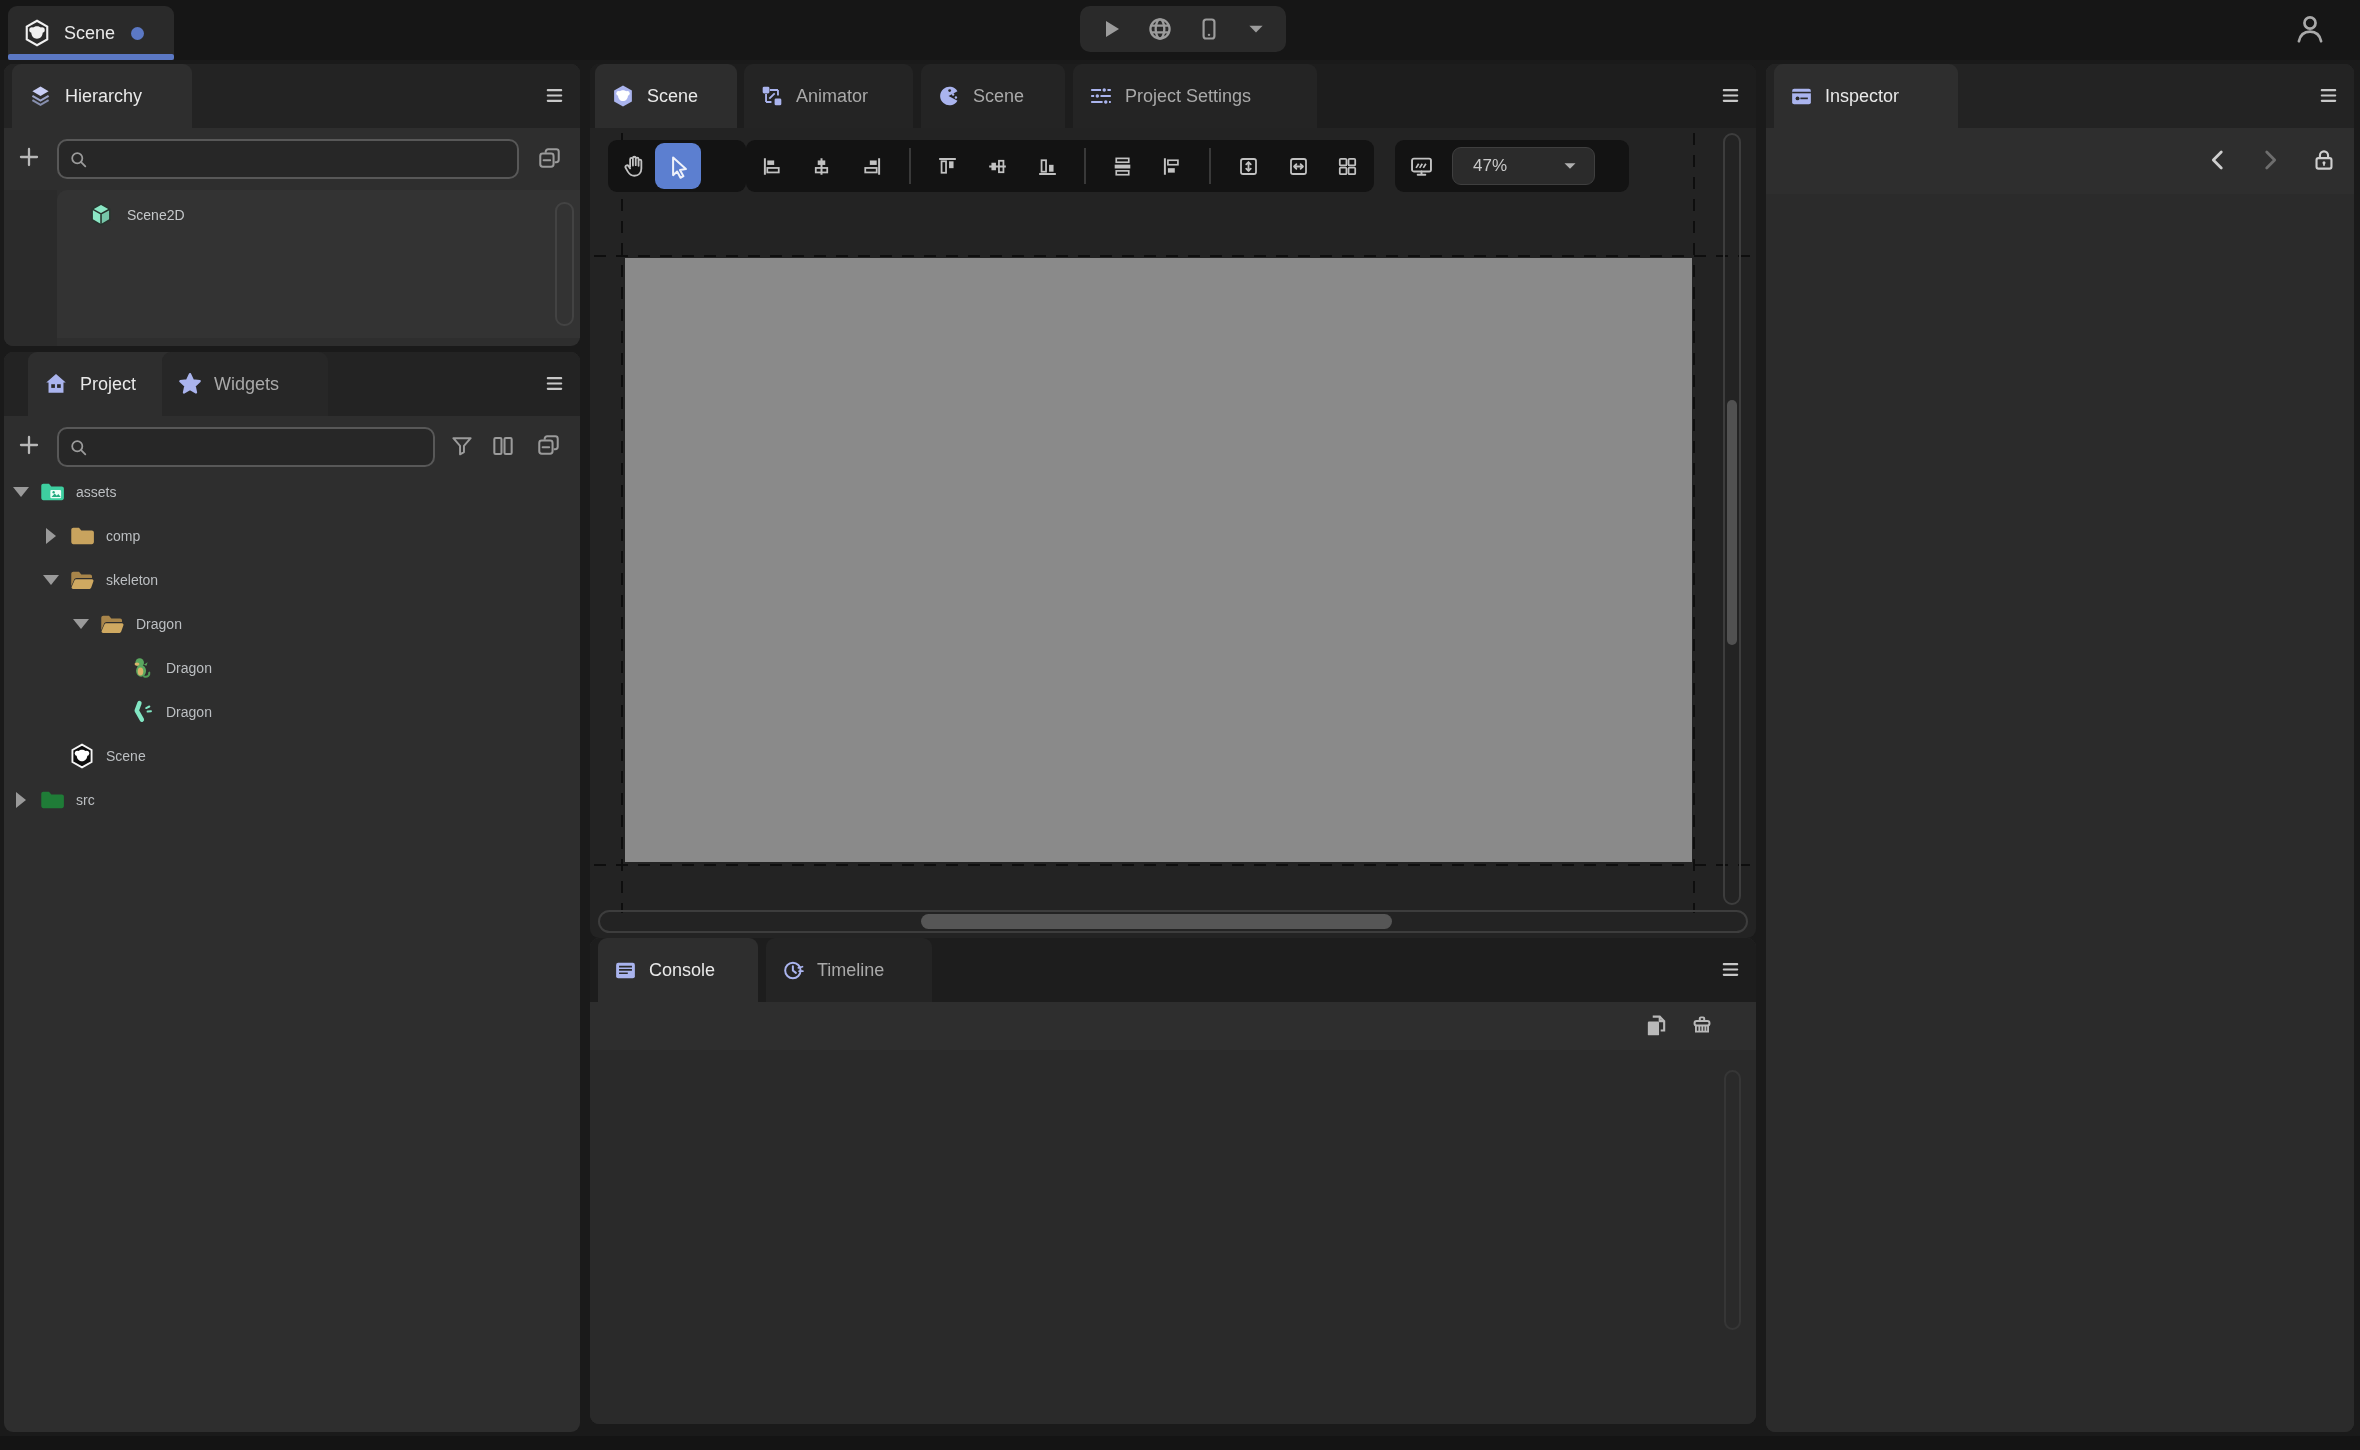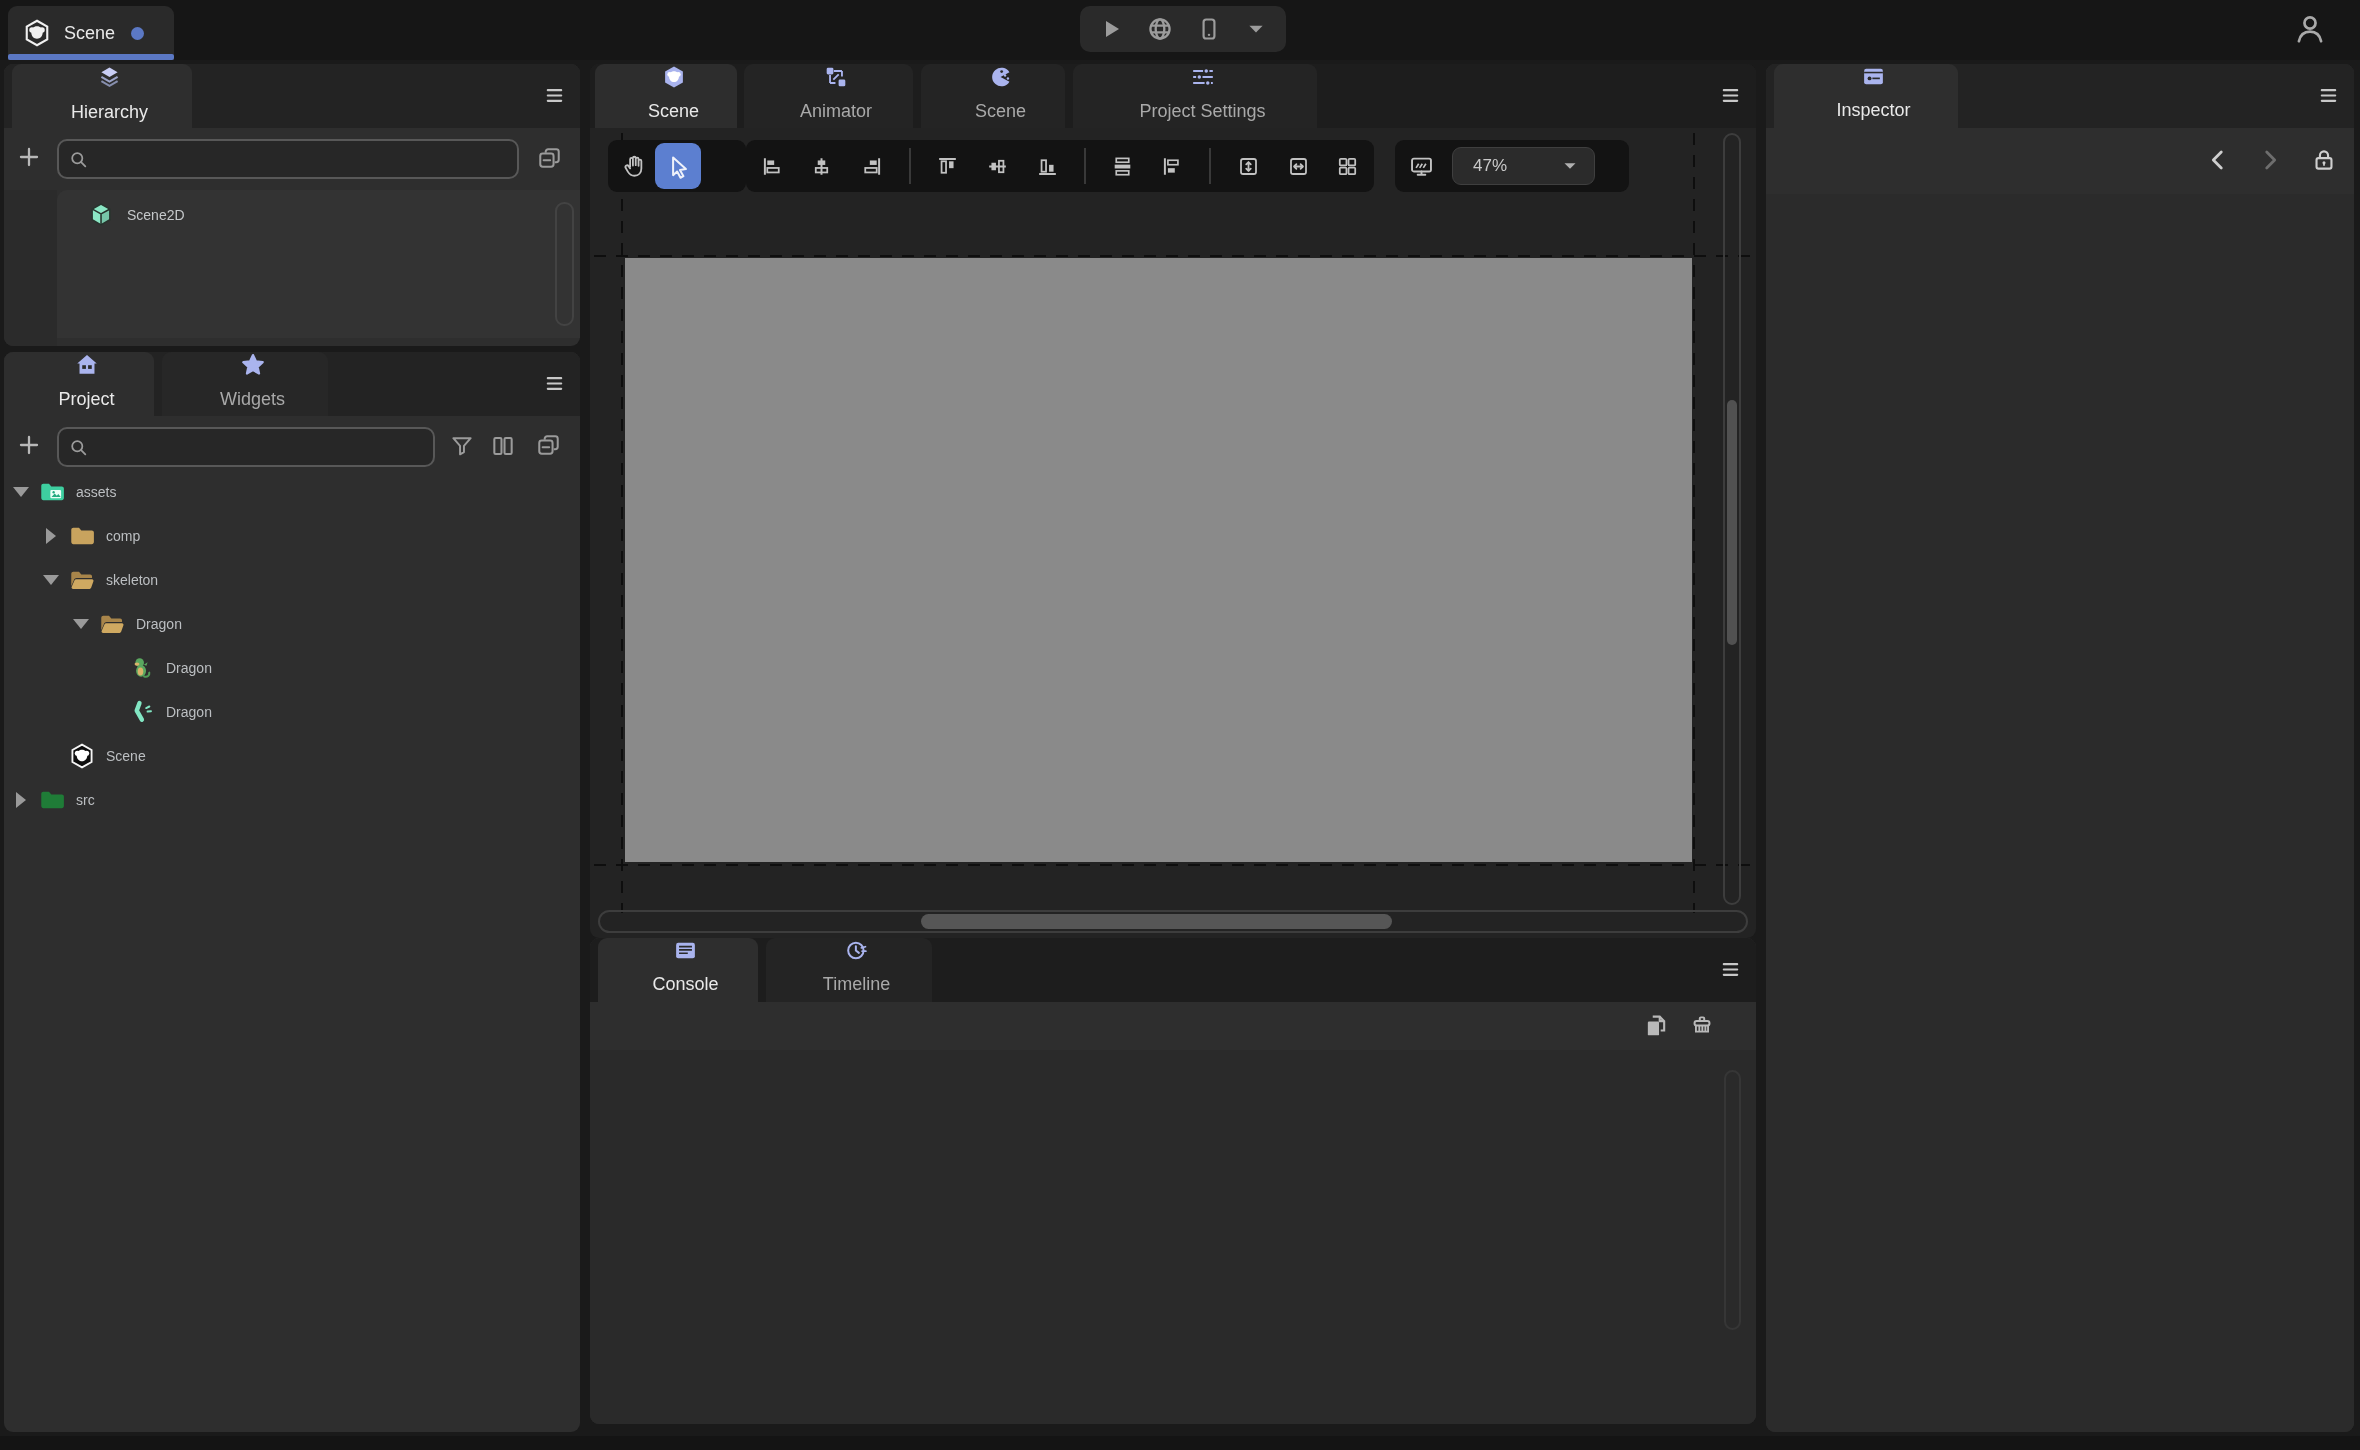--- a/index.html
+++ b/index.html
@@ -16,21 +16,21 @@
   #title-tab .dot{width:13px;height:13px;border-radius:50%;background:#5b78c4;margin-left:4px;}
   #playbar{position:absolute;left:1080px;top:6px;width:206px;height:46px;background:#2a2a2a;border-radius:10px;
            display:flex;align-items:center;justify-content:center;gap:22px;color:#9c9c9c;}
   #user-btn{position:absolute;left:2292px;top:11px;color:#a9a9a9;}
 
   
   .panel{position:absolute;background:#2e2e2e;border-radius:9px;}
   .phead{position:absolute;top:0;left:0;right:0;height:64px;background:#232323;border-radius:9px 9px 0 0;}
   .phead.dark{background:#1d1d1d;}
   .ptab{position:absolute;top:0;height:64px;border-radius:9px 9px 0 0;display:flex;align-items:center;
-        gap:11px;padding-left:15px;box-sizing:border-box;font-size:18px;color:#a9a9a9;flex-direction:column;}
+        gap:11px;padding-left:15px;box-sizing:border-box;font-size:18px;color:#a9a9a9;}
   .ptab.active{background:#2e2e2e;color:#e9e9e9;}
   .ptab.active.vdark{background:#2d2d2d;}
   .ptab.inactive{background:#272727;}
   .ptab.inactive.vdark{background:#242424;}
   .pmenu{position:absolute;right:14px;top:20px;color:#c8c8c8;}
 
   
   #hierarchy{left:4px;top:64px;width:576px;height:282px;}
   #project{left:4px;top:352px;width:576px;height:1080px;}
   .tool-row{position:absolute;left:0;top:64px;right:0;height:62px;}
@@ -375,21 +375,21 @@
           <use href="#i-cube"></use>
         </svg>
       <span class="tree-label" style="color:#c5c8ca;">Scene2D</span>
     </div>
     <div class="scroll-pill" style="right:6px;top:12px;bottom:12px;width:15px;"></div>
   </div>
 </div>
 
 <div id="project" class="panel">
   <div class="phead">
-    <div class="ptab active" style="left:0;width:150px;">
+    <div class="ptab active" style="left:24px;width:150px;">
       <svg class="ic" width="26" height="26">
           <use href="#i-home"></use>
         </svg>
       <span>Project</span>
     </div>
     <div class="ptab inactive" style="left:158px;width:166px;">
       <svg class="ic" width="26" height="26">
           <use href="#i-star"></use>
         </svg>
       <span>Widgets</span>

